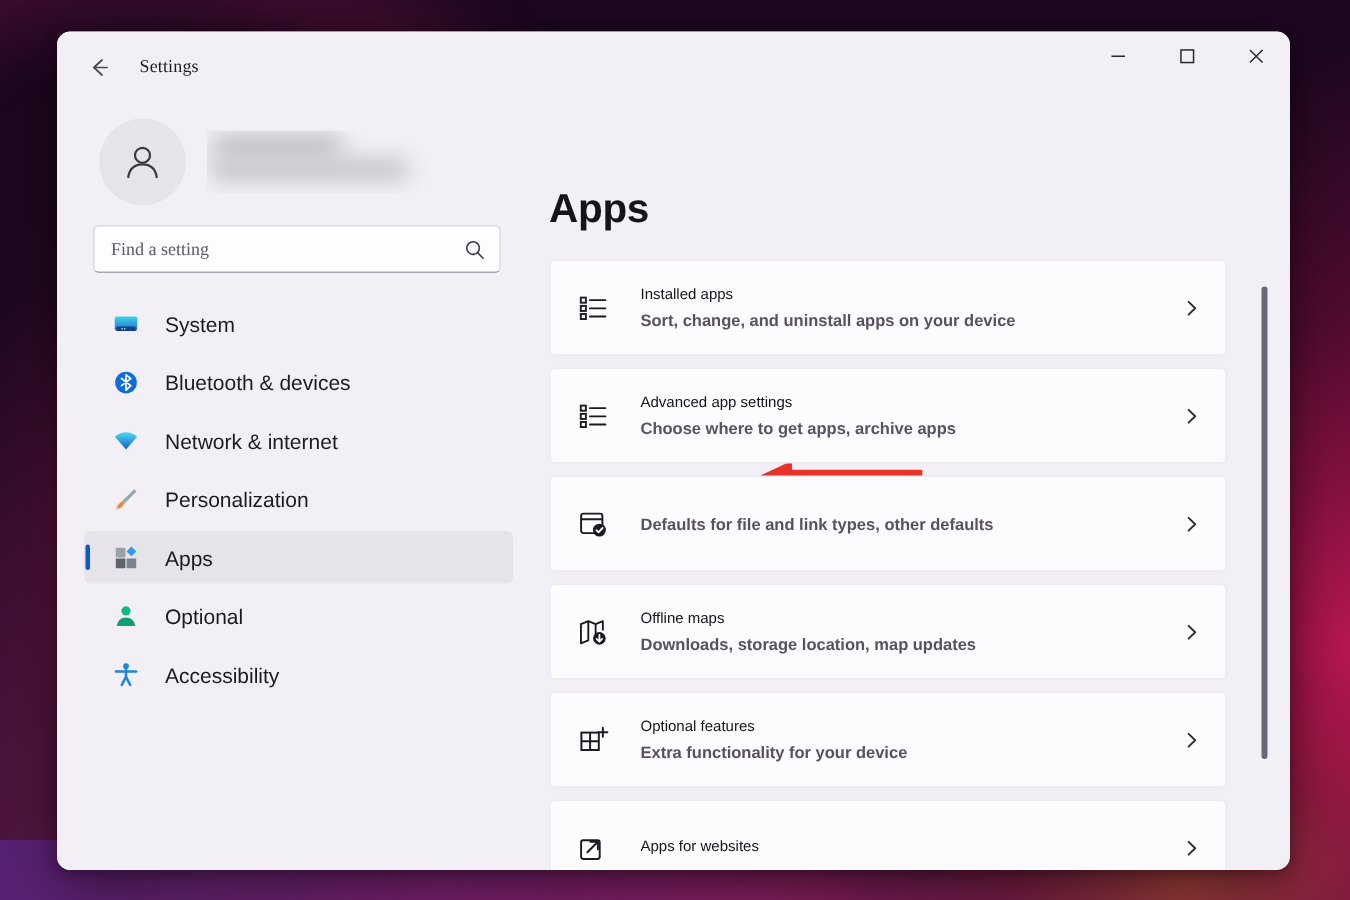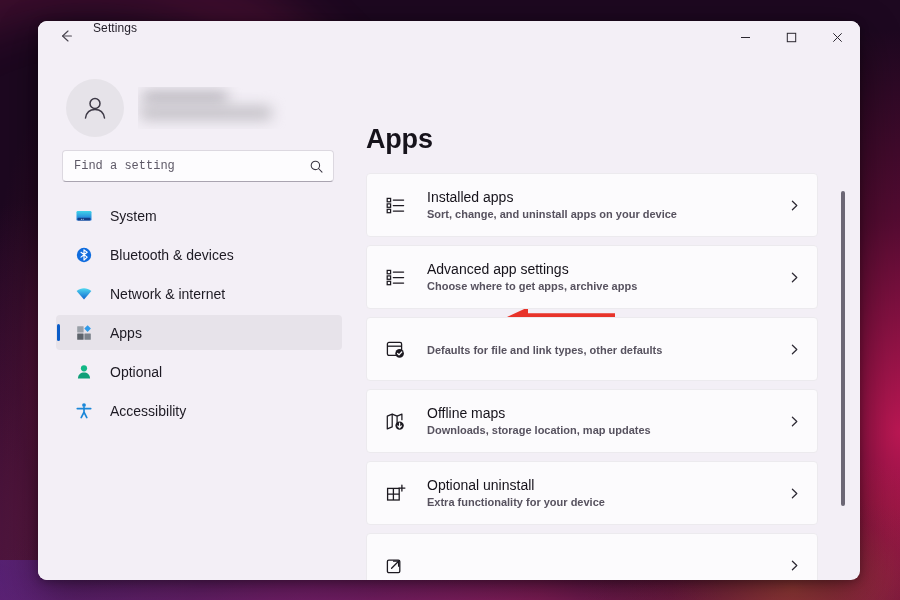--- a/index.html
+++ b/index.html
@@ -67,22 +67,24 @@
     overflow: hidden;
     display: flex;
     flex-direction: column;
   }
 
   
   #titlebar {
     height: 47px;
     flex: 0 0 47px;
     display: flex;
+    align-items: center;
     position: relative;
     background: #f3eff6;
+    font-family: Liberation Serif, serif;
   }
   #back-button {
     width: 38px; height: 30px;
     margin-left: 9px;
     display: flex; align-items: center; justify-content: center;
     border-radius: 4px;
     color: #4a4650;
   }
   #window-title {
     font-size: 12px;
@@ -157,21 +159,21 @@
     border: 1px solid #dcd8e0;
     border-bottom-color: #a9a4b0;
     border-radius: 4px;
     display: flex;
     align-items: center;
     padding: 0 9px 0 11px;
   }
   #search-input {
     flex: 1 1 auto;
     border: none; outline: none; background: transparent;
-    font-family: Liberation Mono, monospace;
+    font-family: Liberation Serif, serif;
     font-size: 12px;
     color: #2a2631;
   }
   #search-input::placeholder { color: #5d5866; opacity: 1; }
   #search-icon { color: #3b3744; display: flex; }
 
   #nav-list {
     margin-top: 16px;
     padding-left: 2px;
   }
@@ -235,21 +237,21 @@
     position: relative;
   }
   .card-icon {
     width: 24px; height: 24px;
     flex: 0 0 24px;
     display: flex; align-items: center; justify-content: center;
     color: #1c1920;
   }
   .card-text { margin-left: 20px; flex: 1 1 auto; min-width: 0; }
   .card-title {
-    font-size: 14px;
+    font-size: 10px;
     color: #16131b;
     line-height: 16px;
   }
   .card-sub {
     font-size: 11px;
     color: #57525f;
     line-height: 15px;
     margin-top: 2px;
     font-weight: bold;
   }
@@ -389,20 +391,30 @@
                   <stop offset="0" stop-color="#4fd8f0"></stop>
                       <stop offset="1" stop-color="#0f63cf"></stop>
                 </linearGradient>
                   </defs>
                 <path d="M1.6 6.1 C4 4.1 6.4 3.2 9 3.2 C11.6 3.2 14 4.1 16.4 6.1 L9 14.6 Z" fill="url(#gWifi)"></path>
               </svg>
             </span>
             <span class="nav-label">Network &amp; internet</span>
           </div>
 
+          <div class="nav-item">
+            <span class="nav-icon">
+              <svg width="18" height="18" viewBox="0 0 18 18">
+                <path d="M14.6 2.2 L16 3.6 L7.9 11.8 L6.2 10.1 Z" fill="#9aa4ae"></path>
+                <path d="M6.2 10.1 L7.9 11.8 L5.4 14.6 C4.6 15.4 3.0 15.9 2.2 15.9 C2.4 15.0 2.8 13.6 3.5 12.8 Z" fill="#f0862a"></path>
+                <path d="M2.2 15.9 C2.9 15.9 3.8 15.6 4.4 15.1 L3.1 13.7 C2.7 14.3 2.3 15.2 2.2 15.9 Z" fill="#d8d8d8"></path>
+              </svg>
+            </span>
+            <span class="nav-label">Personalization</span>
+          </div>
 
           <div class="nav-item selected">
             <span class="nav-icon">
               <svg width="18" height="18" viewBox="0 0 18 18">
                 <rect x="2.2" y="2.2" width="6.4" height="6.4" rx="0.5" fill="#9aa0a8"></rect>
                 <rect x="2.2" y="9.4" width="6.4" height="6.4" rx="0.5" fill="#5d636b"></rect>
                 <rect x="9.4" y="9.4" width="6.4" height="6.4" rx="0.5" fill="#7b828b"></rect>
                 <path d="M12.6 1.3 L15.9 4.6 L12.6 7.9 L9.3 4.6 Z" fill="#2f9bea"></path>
               </svg>
             </span>
@@ -527,39 +539,40 @@
 
           <div class="card">
             <span class="card-icon">
               <svg width="21" height="21" viewBox="0 0 21 21" fill="none">
                 <rect x="2.6" y="5.4" width="11.6" height="11.6" stroke="#1c1920" stroke-width="1.3" fill="none"></rect>
                 <path d="M8.4 5.4 V17.0 M2.6 11.2 H14.2" stroke="#1c1920" stroke-width="1.3"></path>
                 <path d="M16.9 2.1 V8.1 M13.9 5.1 H19.9" stroke="#1c1920" stroke-width="1.3" stroke-linecap="round"></path>
               </svg>
             </span>
             <div class="card-text">
-              <div class="card-title">Optional uninstall</div>
+              <div class="card-title">Optional features</div>
               <div class="card-sub">Extra functionality for your device</div>
             </div>
             <span class="card-chevron">
               <svg width="13" height="13" viewBox="0 0 13 13" fill="none">
                 <path d="M4.4 2.2 L8.8 6.5 L4.4 10.8" stroke="#2e2a35" stroke-width="1.25" fill="none" stroke-linecap="round" stroke-linejoin="round"></path>
               </svg>
             </span>
           </div>
 
           <div class="card">
             <span class="card-icon">
               <svg width="21" height="21" viewBox="0 0 21 21" fill="none">
                 <rect x="2.4" y="5.2" width="12.4" height="12.4" rx="1.4" stroke="#1c1920" stroke-width="1.3" fill="none"></rect>
                 <path d="M6.6 13.2 L13.6 6.2" stroke="#1c1920" stroke-width="1.3" stroke-linecap="round"></path>
                 <path d="M8.6 6.2 H13.6 V11.2" stroke="#1c1920" stroke-width="1.3" fill="none" stroke-linecap="round" stroke-linejoin="round"></path>
               </svg>
             </span>
             <div class="card-text">
+              <div class="card-title">Apps for websites</div>
             </div>
             <span class="card-chevron">
               <svg width="13" height="13" viewBox="0 0 13 13" fill="none">
                 <path d="M4.4 2.2 L8.8 6.5 L4.4 10.8" stroke="#2e2a35" stroke-width="1.25" fill="none" stroke-linecap="round" stroke-linejoin="round"></path>
               </svg>
             </span>
           </div>
 
         </div>
 

